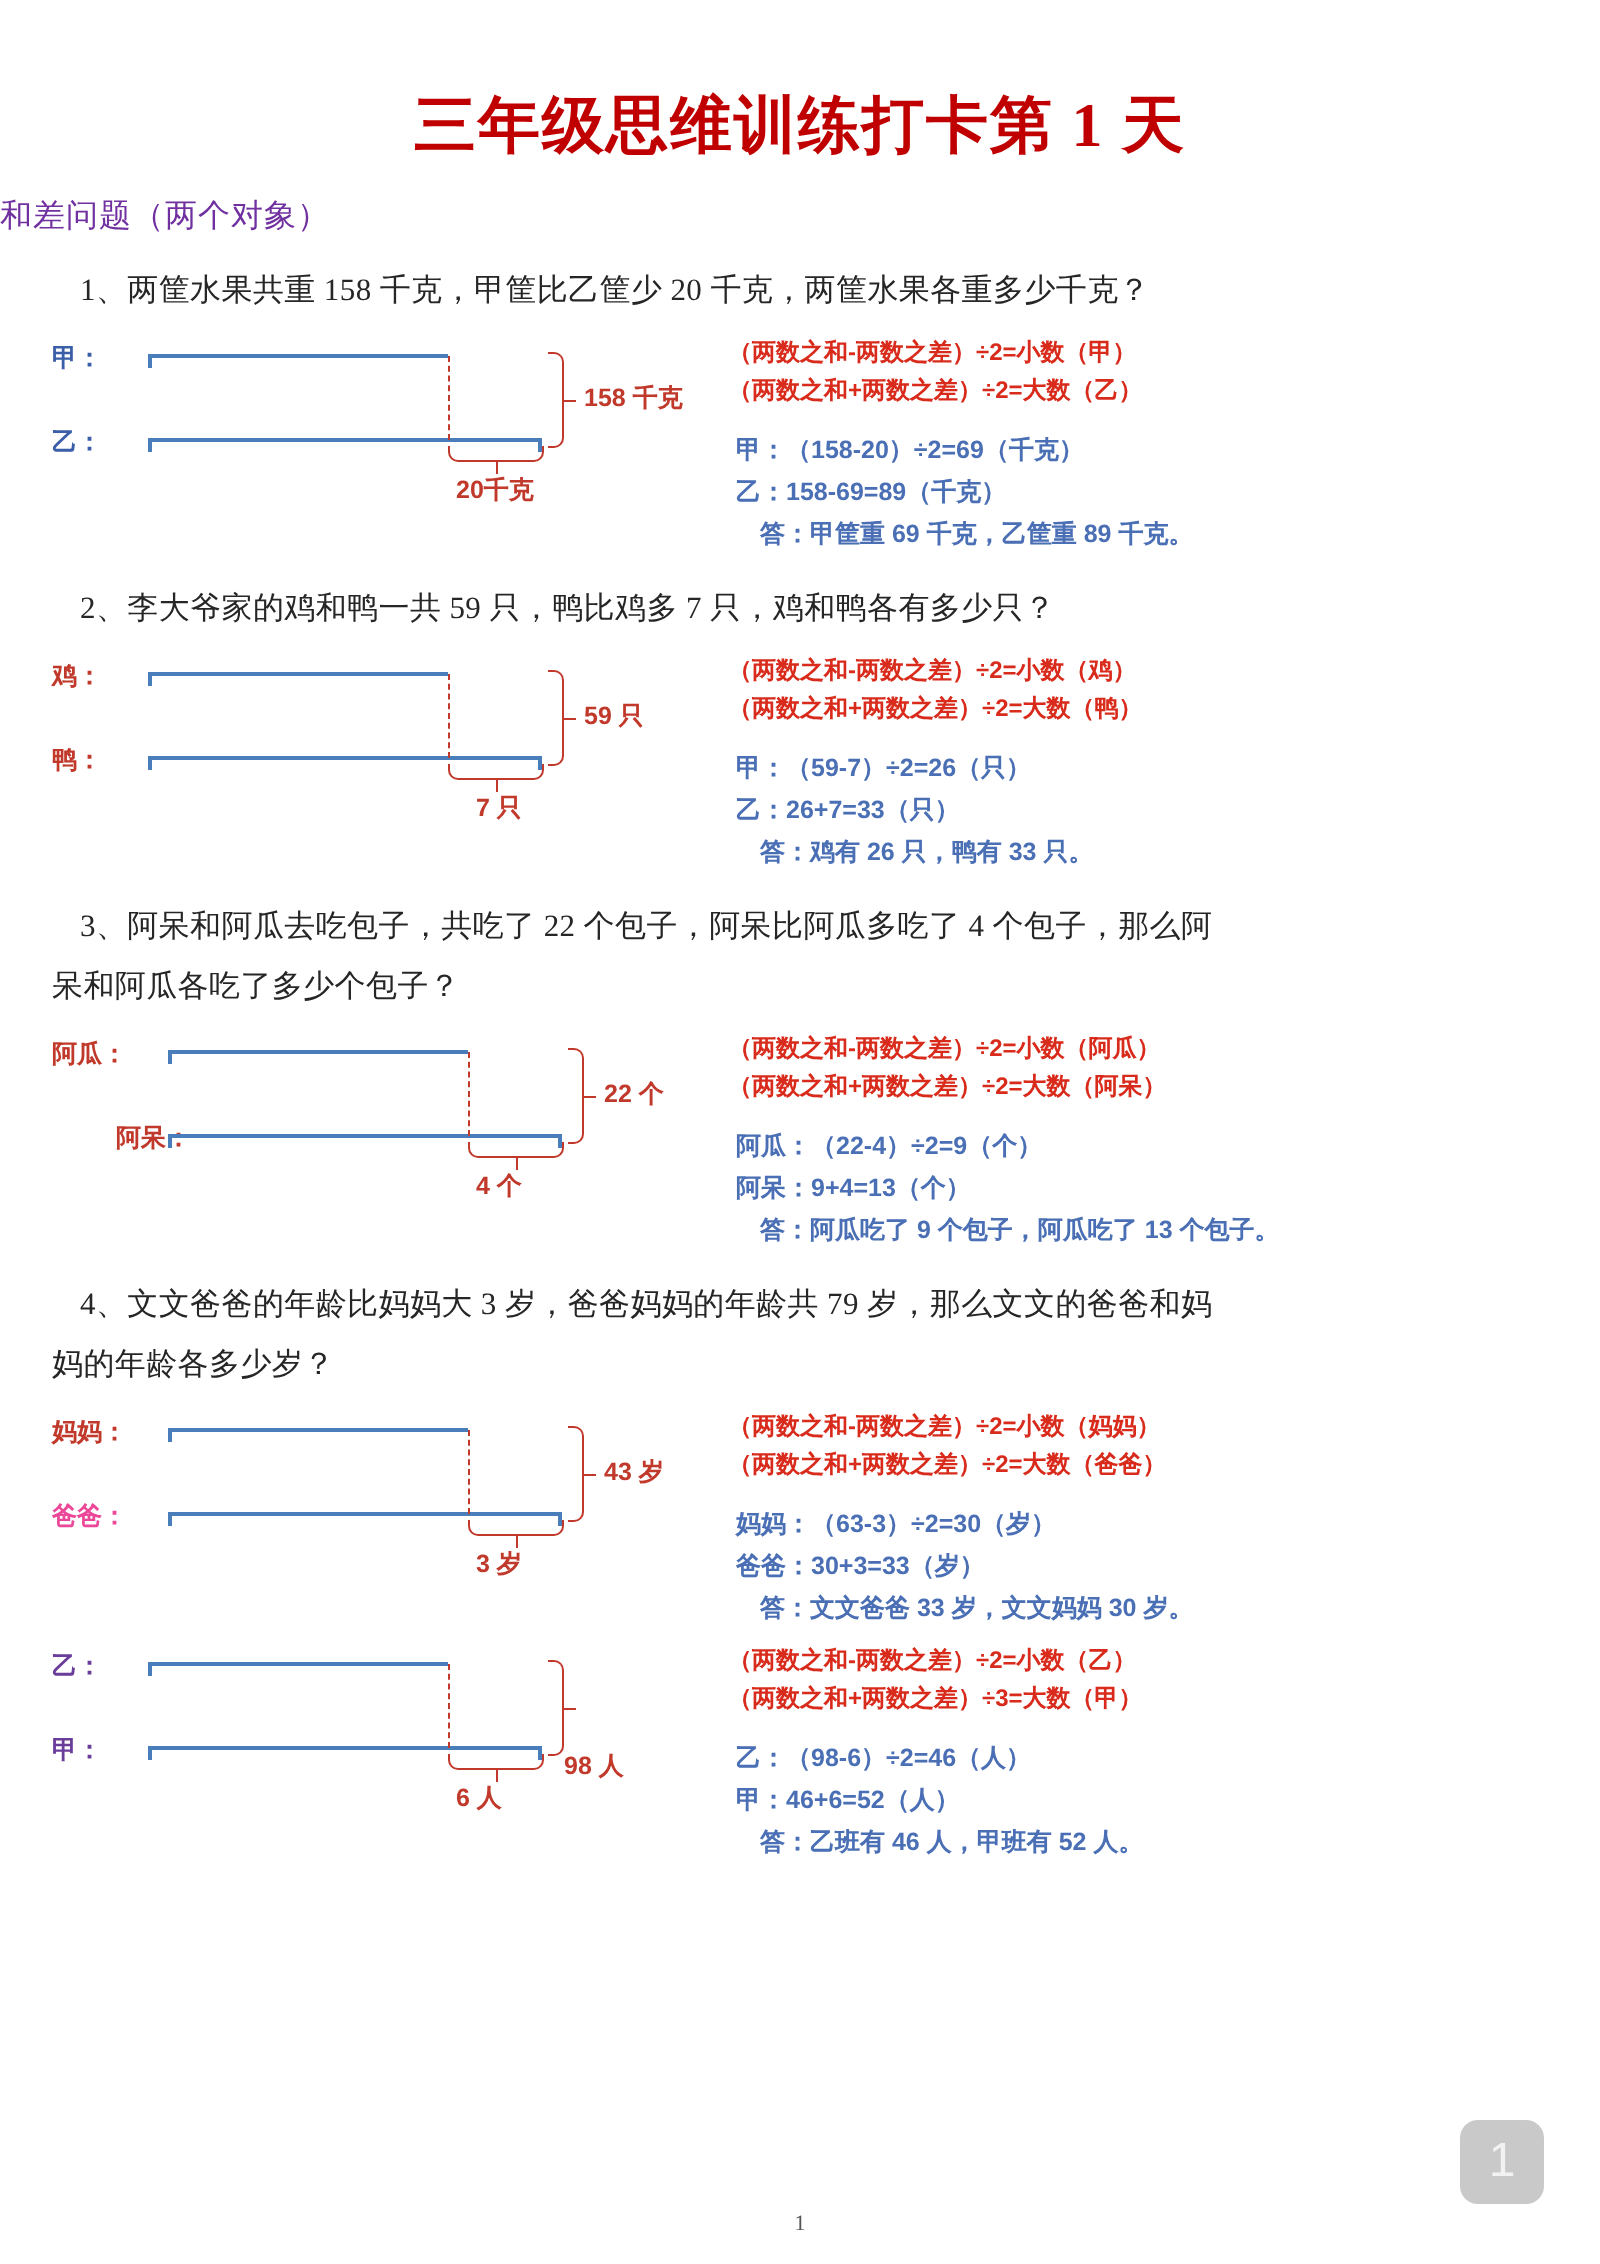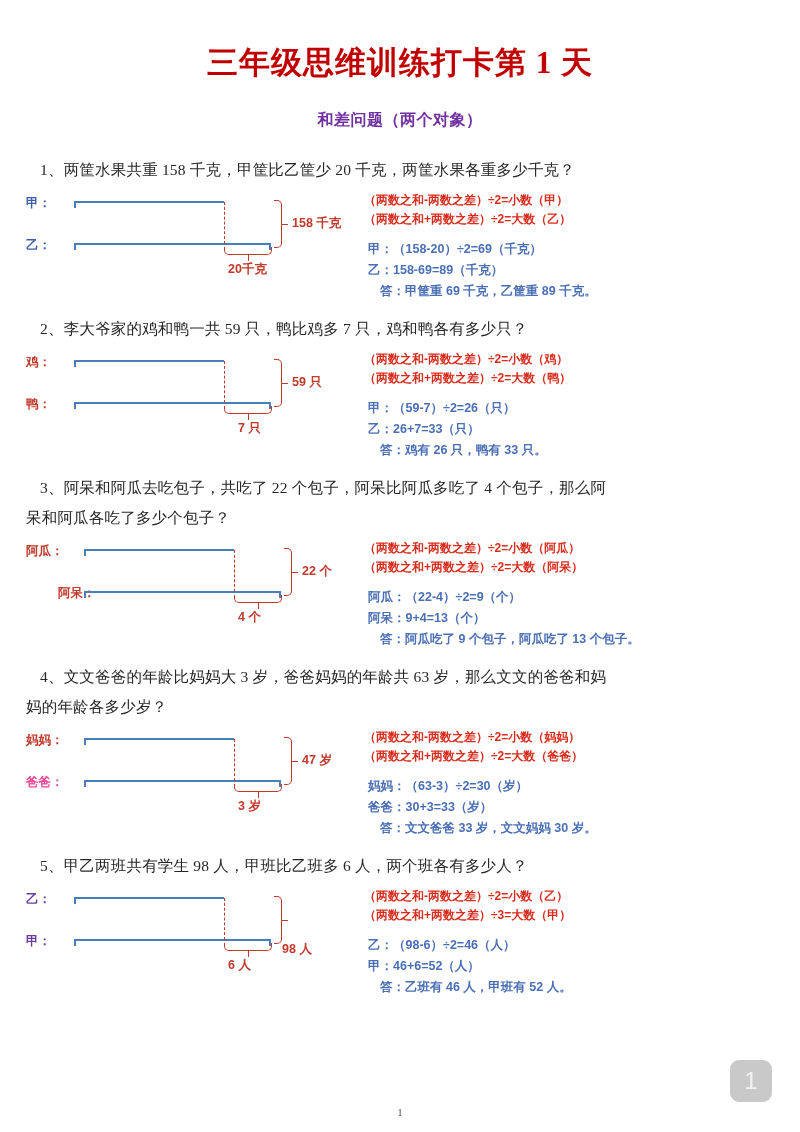--- a/index.html
+++ b/index.html
@@ -29,27 +29,27 @@
     color: #c00000;
     font-family: "Liberation Serif", "DejaVu Serif", serif;
     font-weight: bold;
     font-size: 31px;
     letter-spacing: 1px;
     margin: 0;
     padding-top: 46px;
     line-height: 1.1;
   }
   .subtitle {
-    text-align: center;
+    text-align: left;
     color: #7030a0;
     font-family: "Liberation Sans", "DejaVu Sans", sans-serif;
-    font-weight: bold;
+    font-weight: normal;
     font-size: 16px;
     letter-spacing: 0.5px;
-    margin: 12px;
+    margin: 0;
     padding-top: 18px;
   }
 
   
   .problem {
     position: relative;
     padding: 0 22px 0 26px;
   }
   .q-text {
     font-family: "Liberation Serif", "DejaVu Serif", serif;
@@ -304,50 +304,49 @@
             <div class="formula">（两数之和-两数之差）÷2=小数（阿瓜）</div>
             <div class="formula">（两数之和+两数之差）÷2=大数（阿呆）</div>
             <div class="sol-gap"></div>
             <div class="sol-line">阿瓜：（22-4）÷2=9（个）</div>
             <div class="sol-line">阿呆：9+4=13（个）</div>
             <div class="sol-line answer">答：阿瓜吃了 9 个包子，阿瓜吃了 13 个包子。</div>
           </div>
         </div>
       </div>
       <div class="problem">
-        <p class="q-text"><span>4、文文爸爸的年龄比妈妈大 3 岁，爸爸妈妈的年龄共 63 岁，那么文文的爸爸和妈</span><span class="qline2">妈的年龄各多少岁？</span></p>
+        <p class="q-text"><span>4、文文爸爸的年龄比妈妈大 3 岁，爸爸妈妈的年龄共 79 岁，那么文文的爸爸和妈</span><span class="qline2">妈的年龄各多少岁？</span></p>
         <div class="body-row">
           <div class="diagram-col">
             <div class="diagram">
               <span class="bar-label top" style="color: rgb(192, 57, 43);">妈妈：</span>
               <span class="bar-label bottom" style="color: #ec4899;">爸爸：</span>
               <span class="bar-cap" style="left: 58px; top: 12px;"></span>
               <span class="bar" style="left: 58px; top: 12px; width: 150px;"></span>
               <span class="bar-cap" style="left: 58px; top: 54px;"></span>
               <span class="bar" style="left: 58px; top: 54px; width: 196px;"></span>
               <span class="bar-cap" style="left: 253px; top: 54px;"></span>
               <span class="dash" style="left: 208px; top: 13px; height: 42px;"></span>
               <span class="brace-v" style="left: 258px; top: 11px; height: 46px;"></span>
-              <span class="sum-text" style="left: 276px; top: 28px;">47 岁</span>
+              <span class="sum-text" style="left: 276px; top: 28px;">43 岁</span>
               <span class="brace-h" style="left: 208px; top: 58px; width: 46px;"></span>
               <span class="diff-text" style="left: 212px; top: 74px;">3 岁</span>
             </div>
           </div>
           <div class="solution-col">
             <div class="formula">（两数之和-两数之差）÷2=小数（妈妈）</div>
             <div class="formula">（两数之和+两数之差）÷2=大数（爸爸）</div>
             <div class="sol-gap"></div>
             <div class="sol-line">妈妈：（63-3）÷2=30（岁）</div>
             <div class="sol-line">爸爸：30+3=33（岁）</div>
             <div class="sol-line answer">答：文文爸爸 33 岁，文文妈妈 30 岁。</div>
           </div>
         </div>
       </div>
       <div class="problem">
-        <p class="q-text"><span>5、甲乙两班共有学生 98 人，甲班比乙班多 6 人，两个班各有多少人？</span></p>
         <div class="body-row">
           <div class="diagram-col">
             <div class="diagram">
               <span class="bar-label top" style="color: rgb(106, 61, 154);">乙：</span>
               <span class="bar-label bottom" style="color: rgb(106, 61, 154);">甲：</span>
               <span class="bar-cap" style="left:48px; top:12px;"></span>
               <span class="bar" style="left:48px; top:12px; width:150px;"></span>
               <span class="bar-cap" style="left:48px; top:54px;"></span>
               <span class="bar" style="left:48px; top:54px; width:196px;"></span>
               <span class="bar-cap" style="left:243px; top:54px;"></span>

